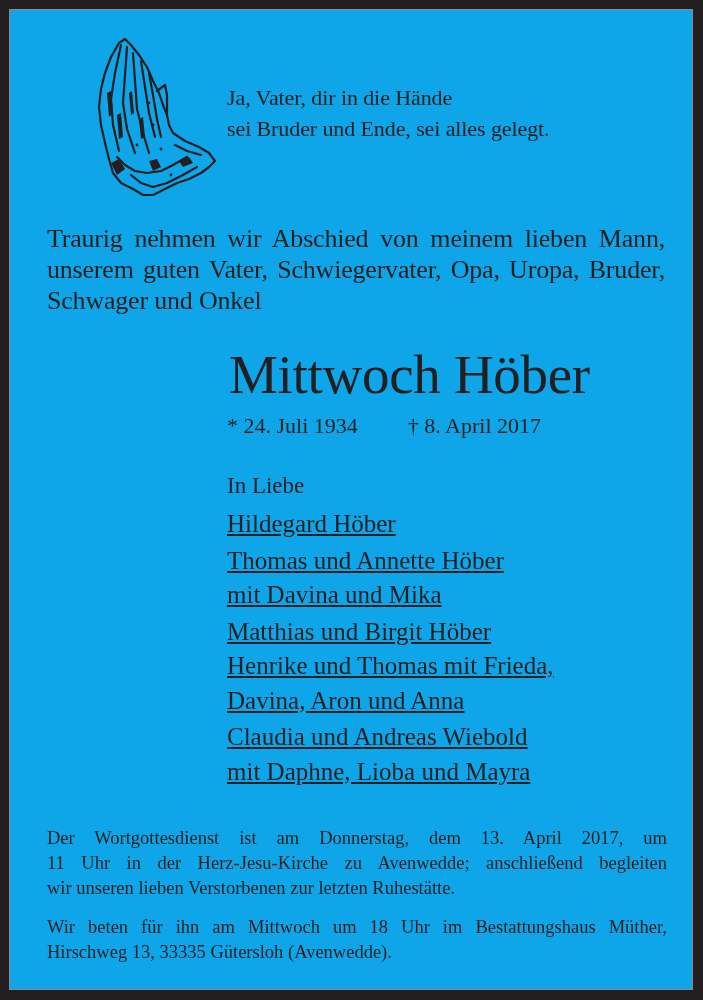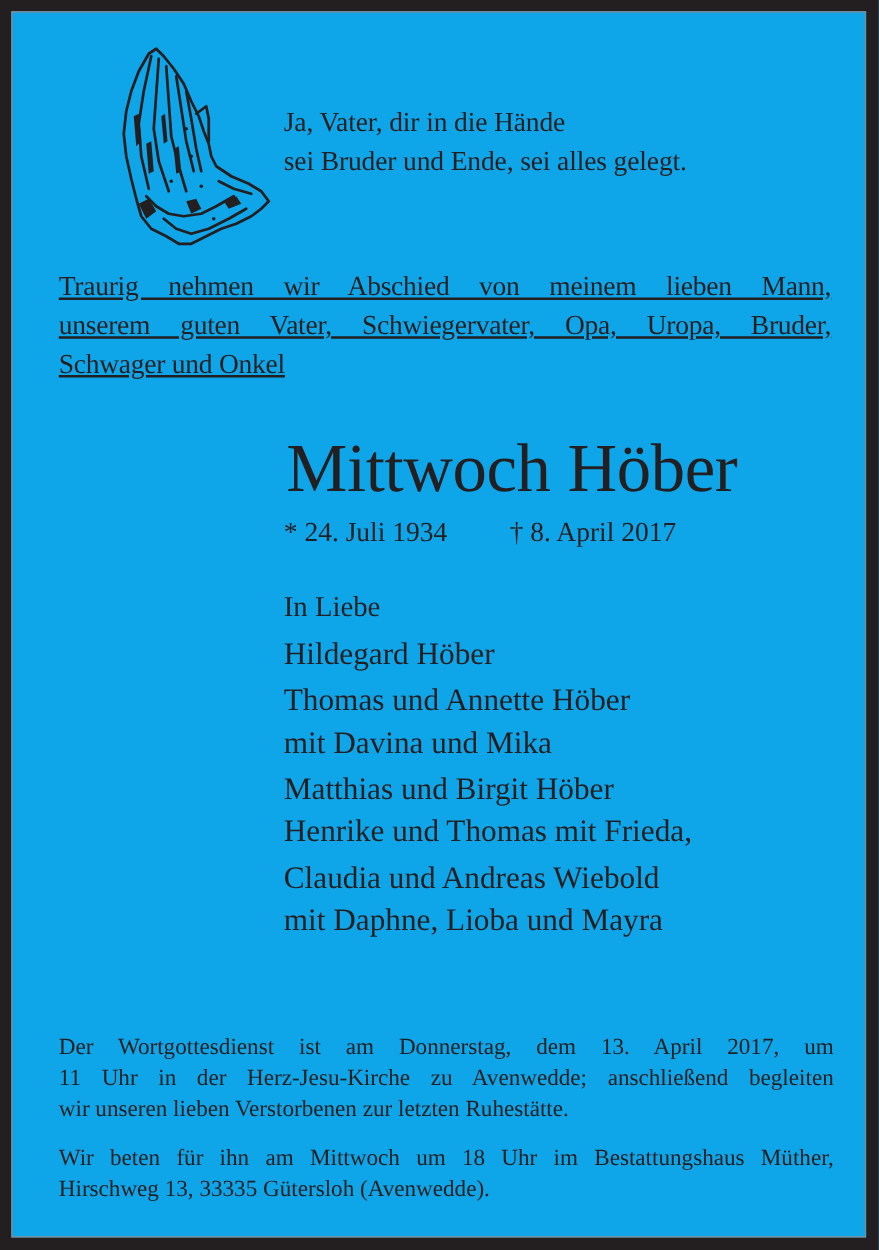--- a/index.html
+++ b/index.html
@@ -14,29 +14,29 @@
   .page {
     position: absolute;
     left: 9px; top: 9px;
     width: 684px; height: 981px;
     background: #0ea5e9;
     box-shadow: inset 0 0 0 1px #8a8a8a;
   }
   .abs { position: absolute; white-space: nowrap; }
   .hands { position: absolute; left: 82px; top: 24px; width: 140px; height: 168px; }
   .verse { left: 218px; top: 73px; font-size: 22px; line-height: 31px; letter-spacing: -0.1px; }
-  .intro { left: 38px; top: 204px; width: 618px; font-size: 22px; line-height: 31px; white-space: normal; text-align: justify; text-align-last: left; letter-spacing: -0.2px; text-decoration: underline; }
+  .intro { left: 38px; top: 214px; width: 618px; font-size: 26px; line-height: 31px; white-space: normal; text-align: justify; text-align-last: left; letter-spacing: -0.2px; }
   .intro span { display: block; }
   .intro span.j { text-align: justify; text-align-last: justify; }
   .name { left: 220px; top: 334px; font-size: 55px; line-height: 64px; letter-spacing: -0.3px; }
   .dates { left: 218px; top: 402px; font-size: 22px; line-height: 30px; }
   .dates .death { margin-left: 50px; }
   .inliebe { left: 218px; top: 462px; font-size: 23px; line-height: 30px; }
   .family { left: 218px; top: 498px; font-size: 25px; line-height: 37px; }
-  .fam-group { display: block; margin-bottom: 2px; }
+  .fam-group { display: block; margin-bottom: 2px; text-decoration: underline; }
   .fam-group span { display: block; line-height: 34.5px; }
   .service { left: 38px; top: 817px; width: 620px; font-size: 18.5px; line-height: 25px; white-space: normal; }
   .service span { display: block; }
   .service span.j { text-align: justify; text-align-last: justify; }
   .prayer { left: 38px; top: 906px; width: 620px; font-size: 18.5px; line-height: 25px; white-space: normal; }
   .prayer span { display: block; }
   .prayer span.j { text-align: justify; text-align-last: justify; }
 </style>
 </head>
 <body>
@@ -99,20 +99,21 @@
     <div class="fam-group">
       <span>Hildegard Höber</span>
     </div>
     <div class="fam-group">
       <span>Thomas und Annette Höber</span>
       <span>mit Davina und Mika</span>
     </div>
     <div class="fam-group">
       <span>Matthias und Birgit Höber</span>
       <span>Henrike und Thomas mit Frieda,</span>
+      <span>Davina, Aron und Anna</span>
     </div>
     <div class="fam-group">
       <span>Claudia und Andreas Wiebold</span>
       <span>mit Daphne, Lioba und Mayra</span>
     </div>
   </div>
 
   <div class="abs service">
     <span class="j">Der Wortgottesdienst ist am Donnerstag, dem 13. April 2017, um</span>
     <span class="j">11 Uhr in der Herz-Jesu-Kirche zu Avenwedde; anschließend begleiten</span>

